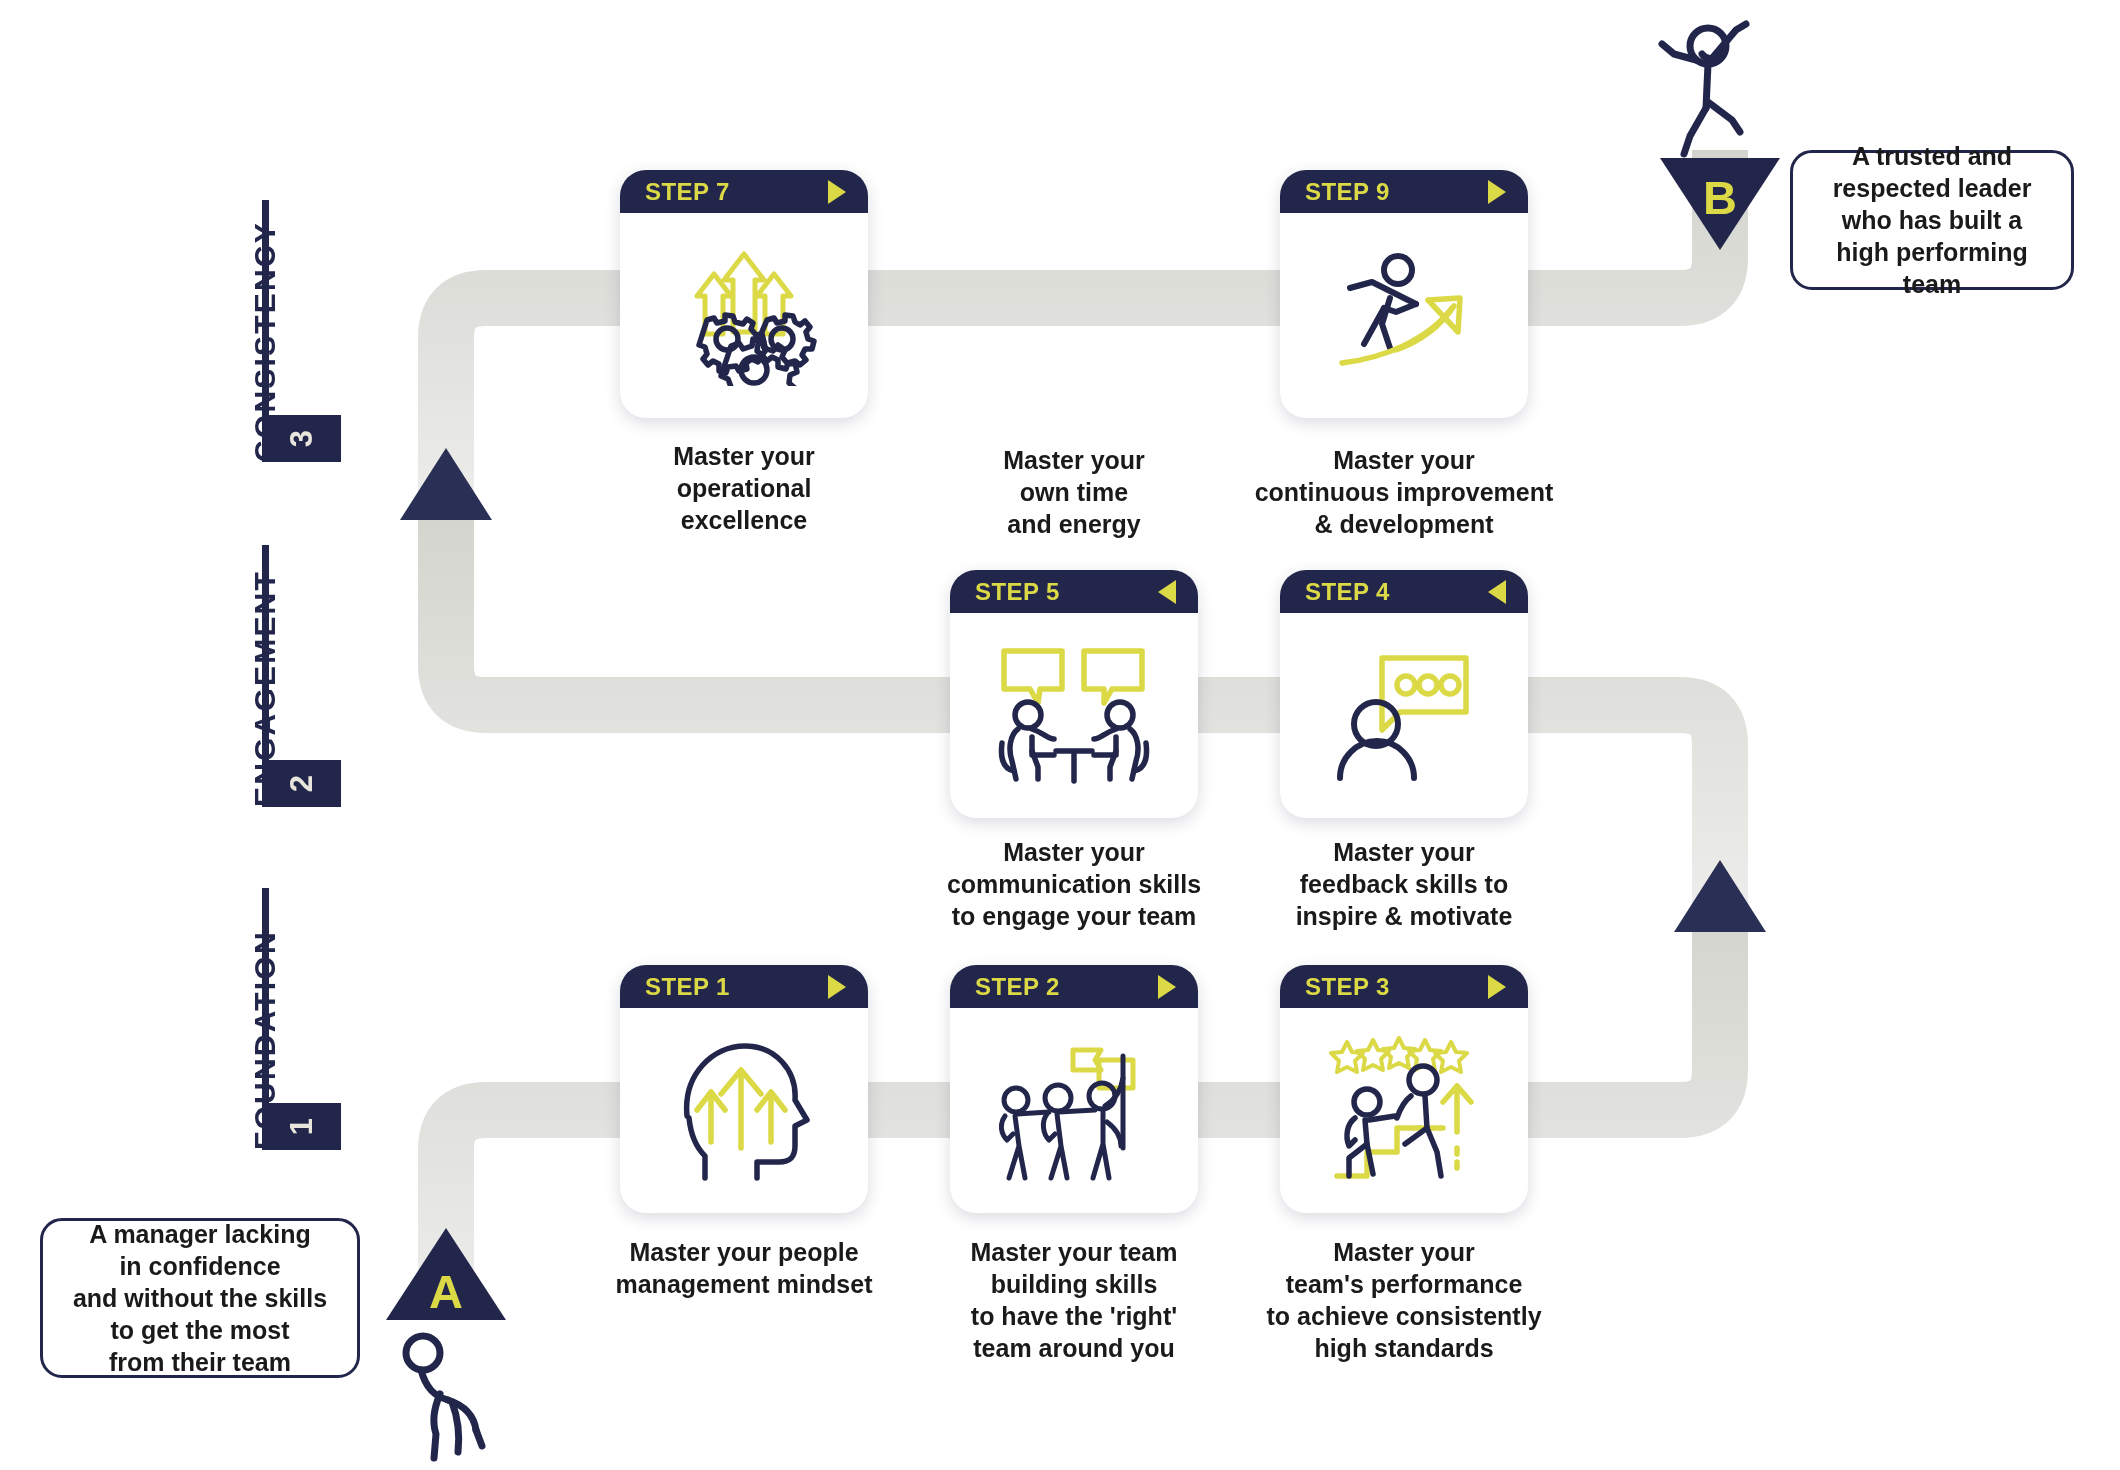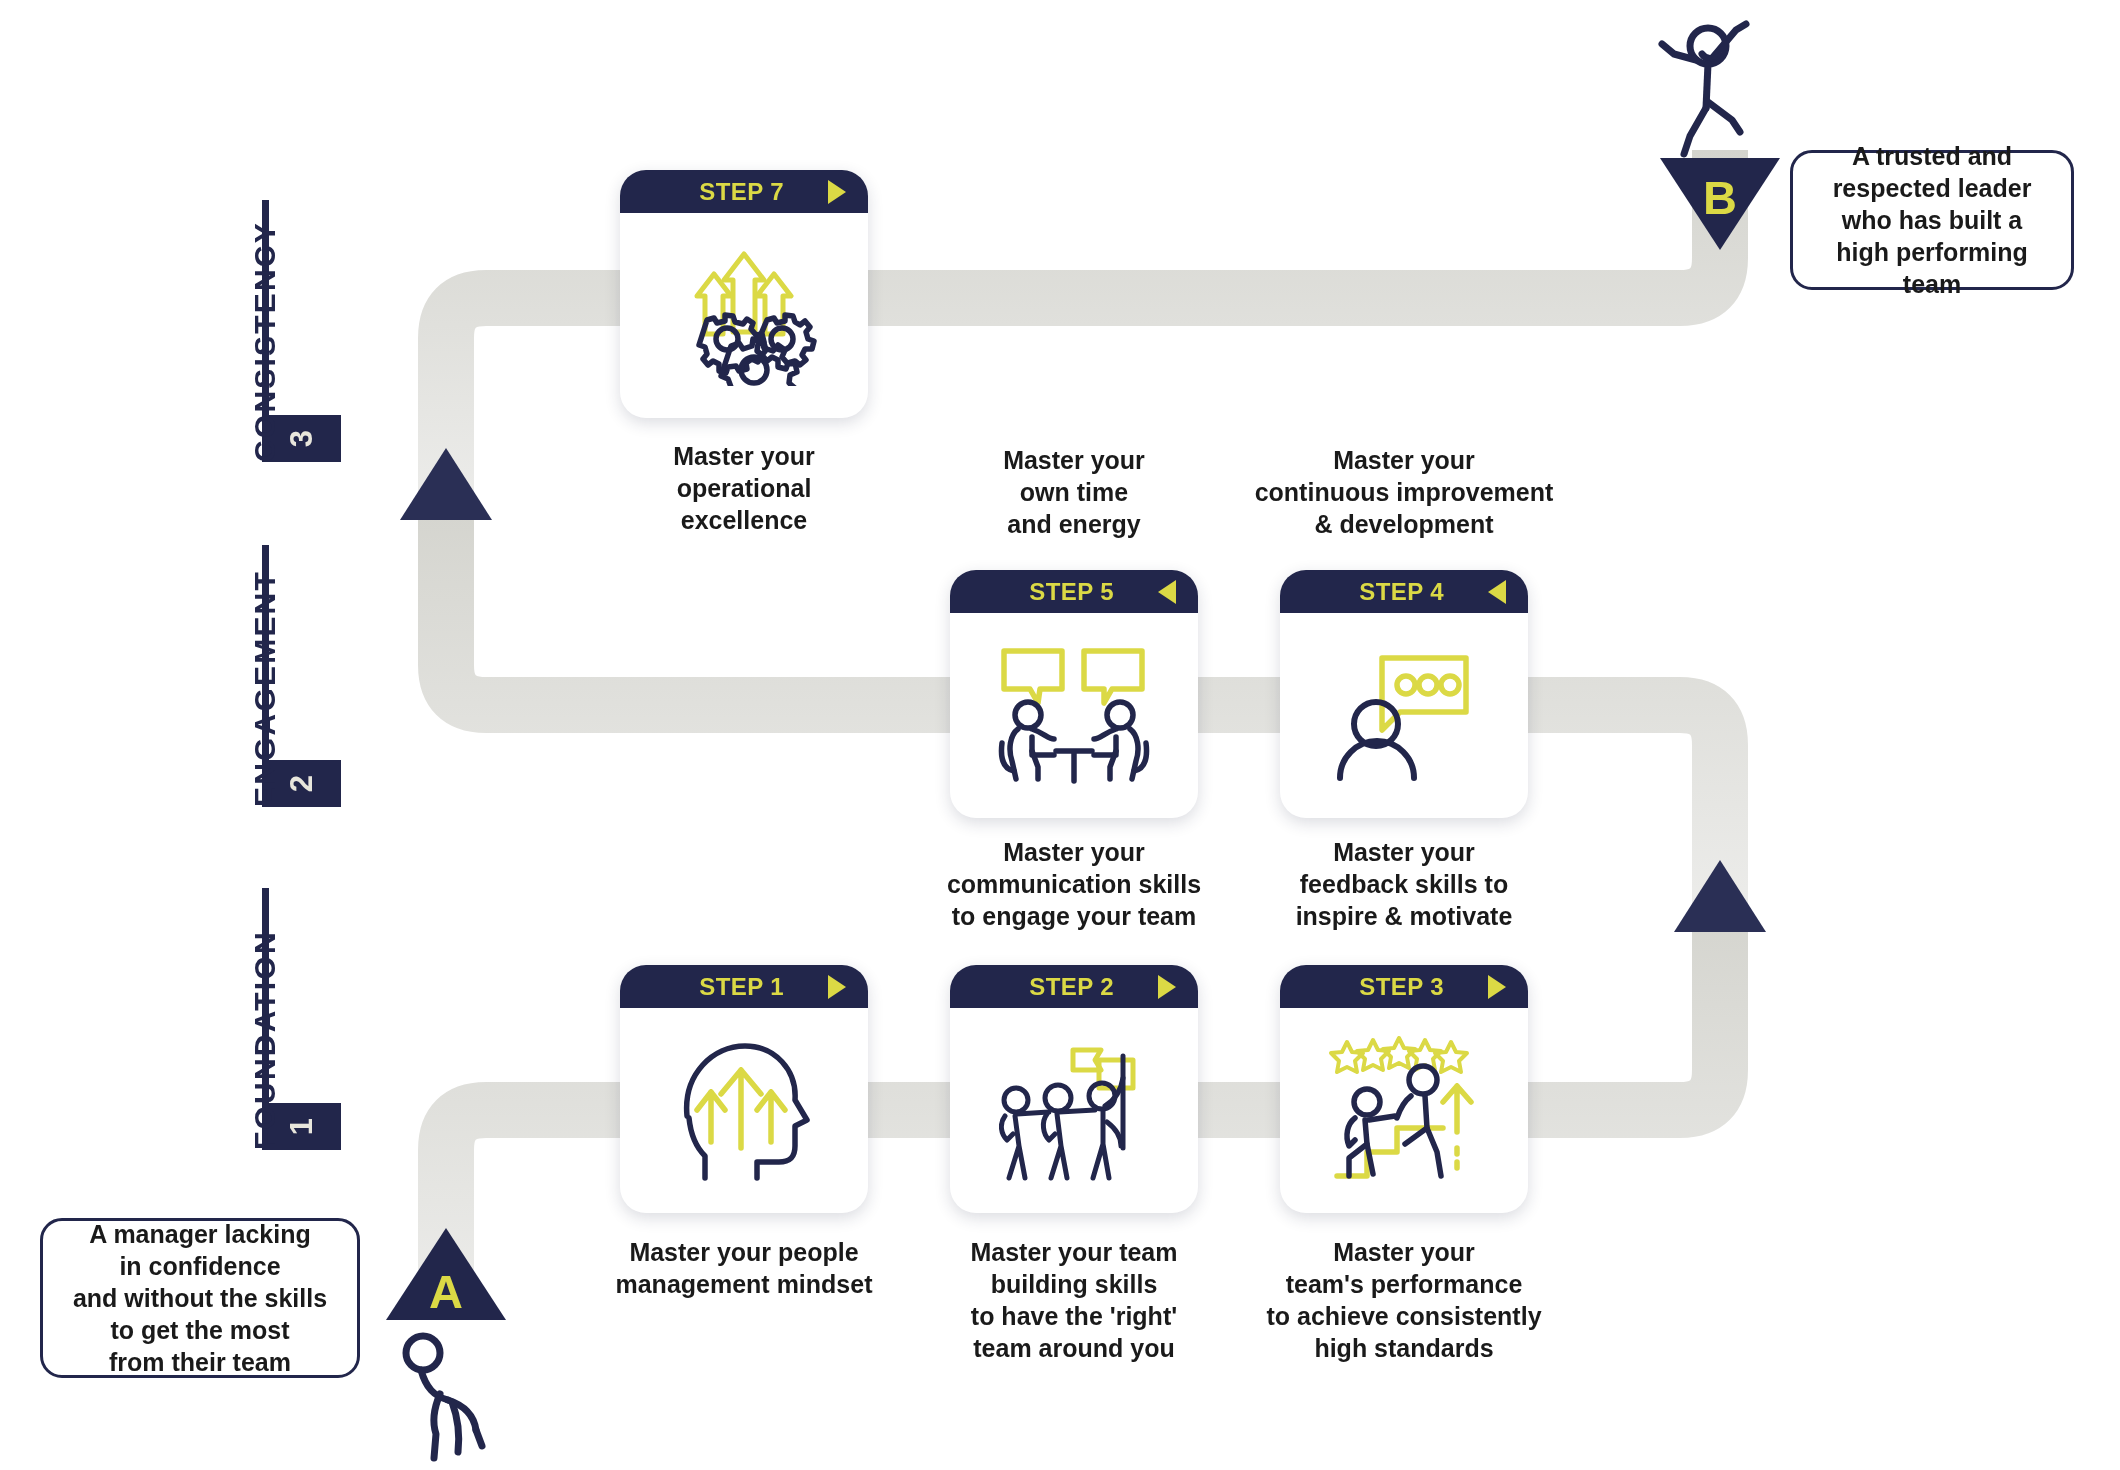--- a/index.html
+++ b/index.html
@@ -49,24 +49,23 @@
   .card{
     position:absolute;z-index:5;
     width:248px;
     background:#ffffff;
     border-radius:26px;
     box-shadow:0 5px 16px rgba(30,35,70,.16);
     overflow:hidden;
   }
   .card .hdr{
     height:43px;background:#22264b;
-    display:flex;align-items:center;justify-content:flex-end;
+    display:flex;align-items:center;justify-content:space-between;
     padding:0 22px 0 25px;
     box-sizing:border-box;
-    gap:44px;
   }
   .card .hdr .lbl{
     color:#dbd945;font-weight:bold;font-size:24px;letter-spacing:.4px;
   }
   .card .hdr .tri{width:0;height:0;}
   .card .hdr .tri.right{
     border-left:18px solid #dbd945;
     border-top:12px solid transparent;
     border-bottom:12px solid transparent;
   }
@@ -265,20 +264,42 @@
     </div>
   </div>
   <div class="caption" style="left:574px;top:440px;">Master your
 operational
 excellence</div>
 
   <div class="caption" style="left:904px;top:444px;">Master your
 own time
 and energy</div>
 
+  <div class="card" style="left:1280px;top:170px;">
+    <div class="hdr">
+      <span class="lbl">STEP 9</span>
+      <span class="tri right"></span>
+    </div>
+    <div class="body">
+      <svg width="160" height="135" viewBox="0 0 160 135">
+        <g fill="none" stroke="#22264b" stroke-width="6" stroke-linejoin="round" stroke-linecap="round">
+          <circle cx="74" cy="22" r="14"></circle>
+          <path d="M26 40 L 48 34 L 72 46 L 92 56"></path>
+          <path d="M92 56 L 72 64 L 60 60"></path>
+          <path d="M60 60 L 40 96"></path>
+          <path d="M66 50 L 58 76 L 66 100"></path>
+        </g>
+        <g fill="none" stroke="#dbd945" stroke-width="5.5" stroke-linejoin="round" stroke-linecap="round">
+          <path d="M18 115 C 60 110, 104 92, 128 60"></path>
+          <path d="M72 102 C 100 92, 118 76, 130 58"></path>
+          <path d="M104 52 L 136 50 L 134 84 Z"></path>
+        </g>
+      </svg>
+    </div>
+  </div>
   <div class="caption" style="left:1234px;top:444px;">Master your
 continuous improvement
 &amp; development</div>
 
 
   <div class="card" style="left:950px;top:570px;">
     <div class="hdr">
       <span class="lbl">STEP 5</span>
       <span class="tri left"></span>
     </div>

